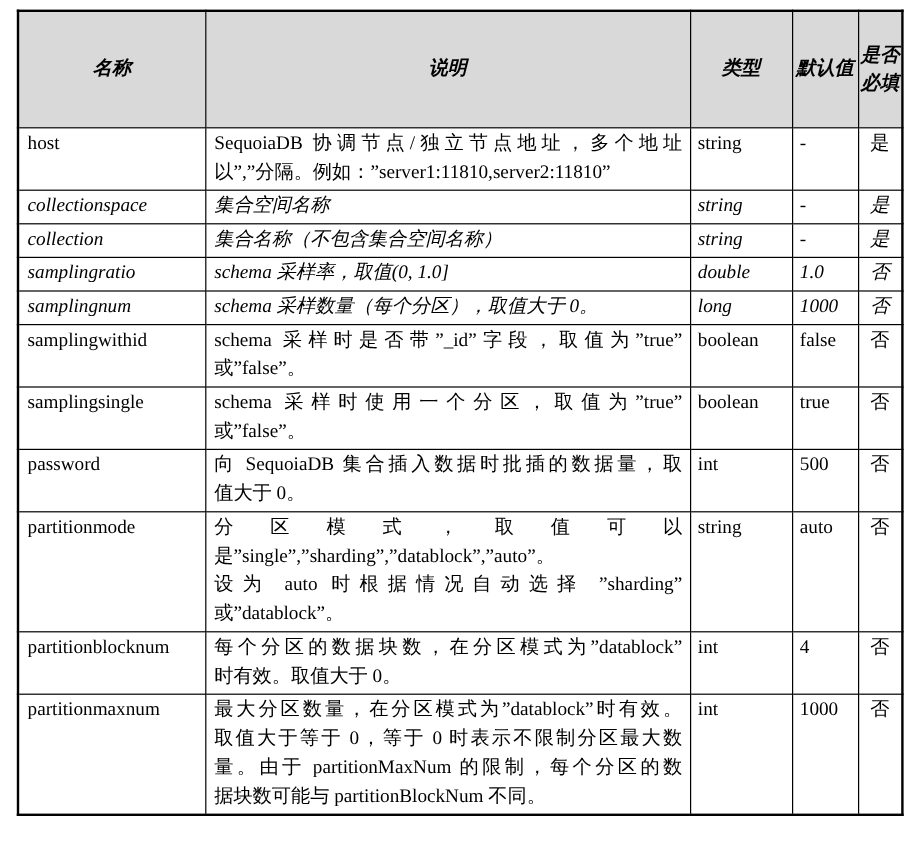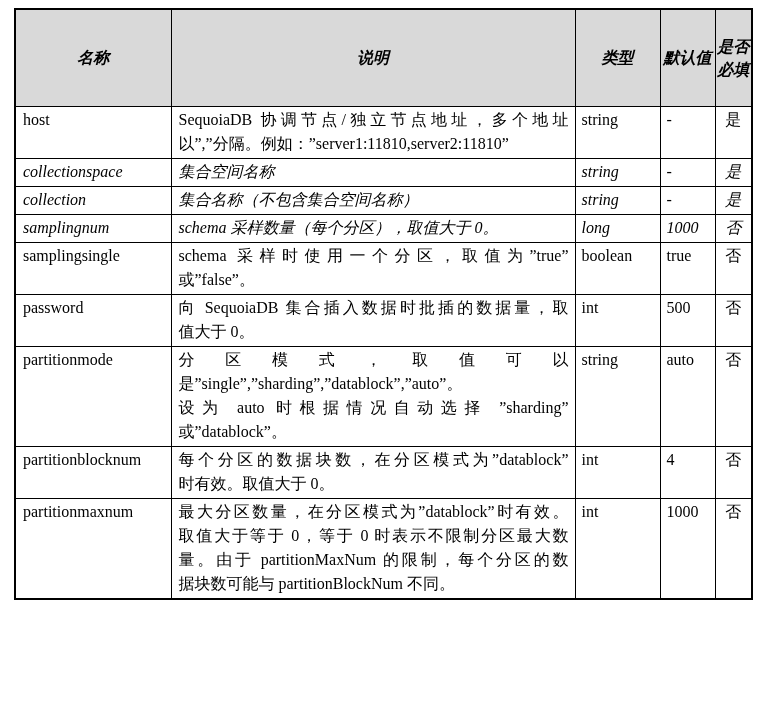--- a/index.html
+++ b/index.html
@@ -102,28 +102,51 @@
         <td class="c-desc">
           <div class="para">
             <div class="dline">集合名称（不包含集合空间名称）</div>
           </div>
         </td>
         <td class="c-type">string</td>
         <td class="c-default">-</td>
         <td class="c-req">是</td>
       </tr>
       <tr class="r-1line">
+        <td class="c-name">samplingratio</td>
+        <td class="c-desc">
+          <div class="para">
+            <div class="dline">schema 采样率，取值(0, 1.0]</div>
+          </div>
+        </td>
+        <td class="c-type">double</td>
+        <td class="c-default">1.0</td>
+        <td class="c-req">否</td>
+      </tr>
+      <tr class="r-1line">
         <td class="c-name">samplingnum</td>
         <td class="c-desc">
           <div class="para">
             <div class="dline">schema 采样数量（每个分区），取值大于 0。</div>
           </div>
         </td>
         <td class="c-type">long</td>
         <td class="c-default">1000</td>
+        <td class="c-req">否</td>
+      </tr>
+      <tr>
+        <td class="c-name">samplingwithid</td>
+        <td class="c-desc">
+          <div class="para">
+            <div class="dline">schema 采样时是否带”_id”字段，取值为”true”</div>
+            <div class="dline">或”false”。</div>
+          </div>
+        </td>
+        <td class="c-type">boolean</td>
+        <td class="c-default">false</td>
         <td class="c-req">否</td>
       </tr>
       <tr>
         <td class="c-name">samplingsingle</td>
         <td class="c-desc">
           <div class="para">
             <div class="dline">schema 采样时使用一个分区，取值为”true”</div>
             <div class="dline">或”false”。</div>
           </div>
         </td>

